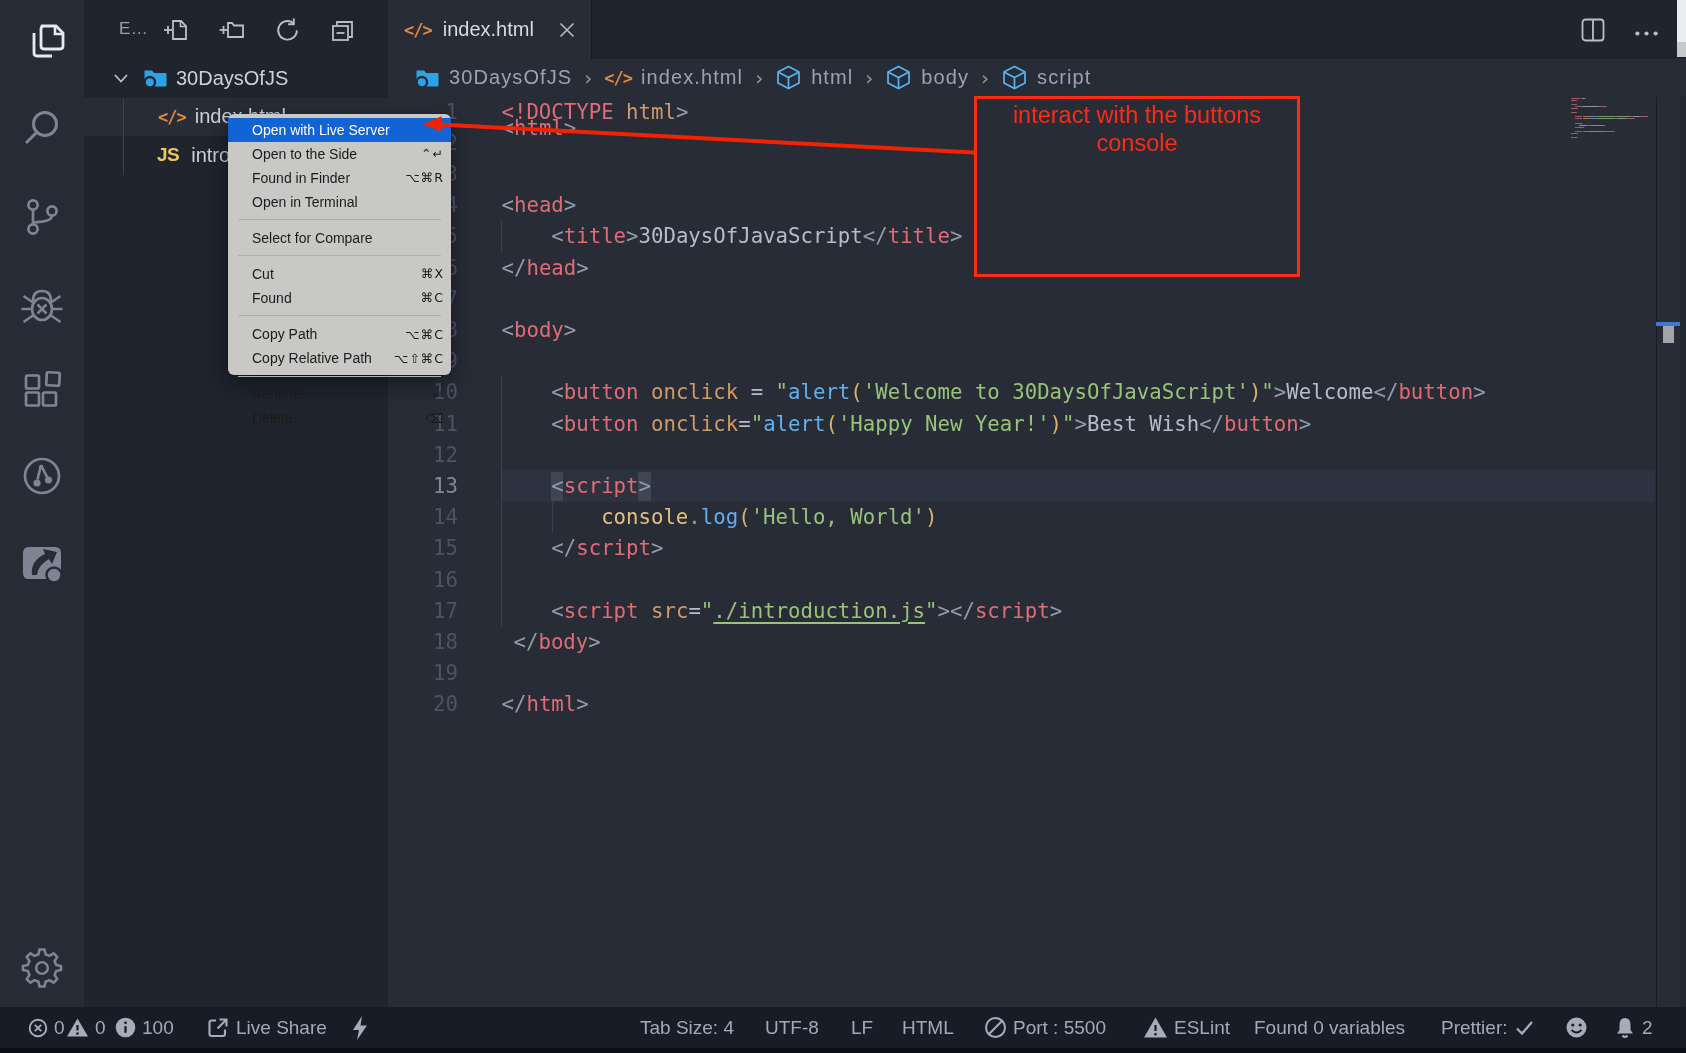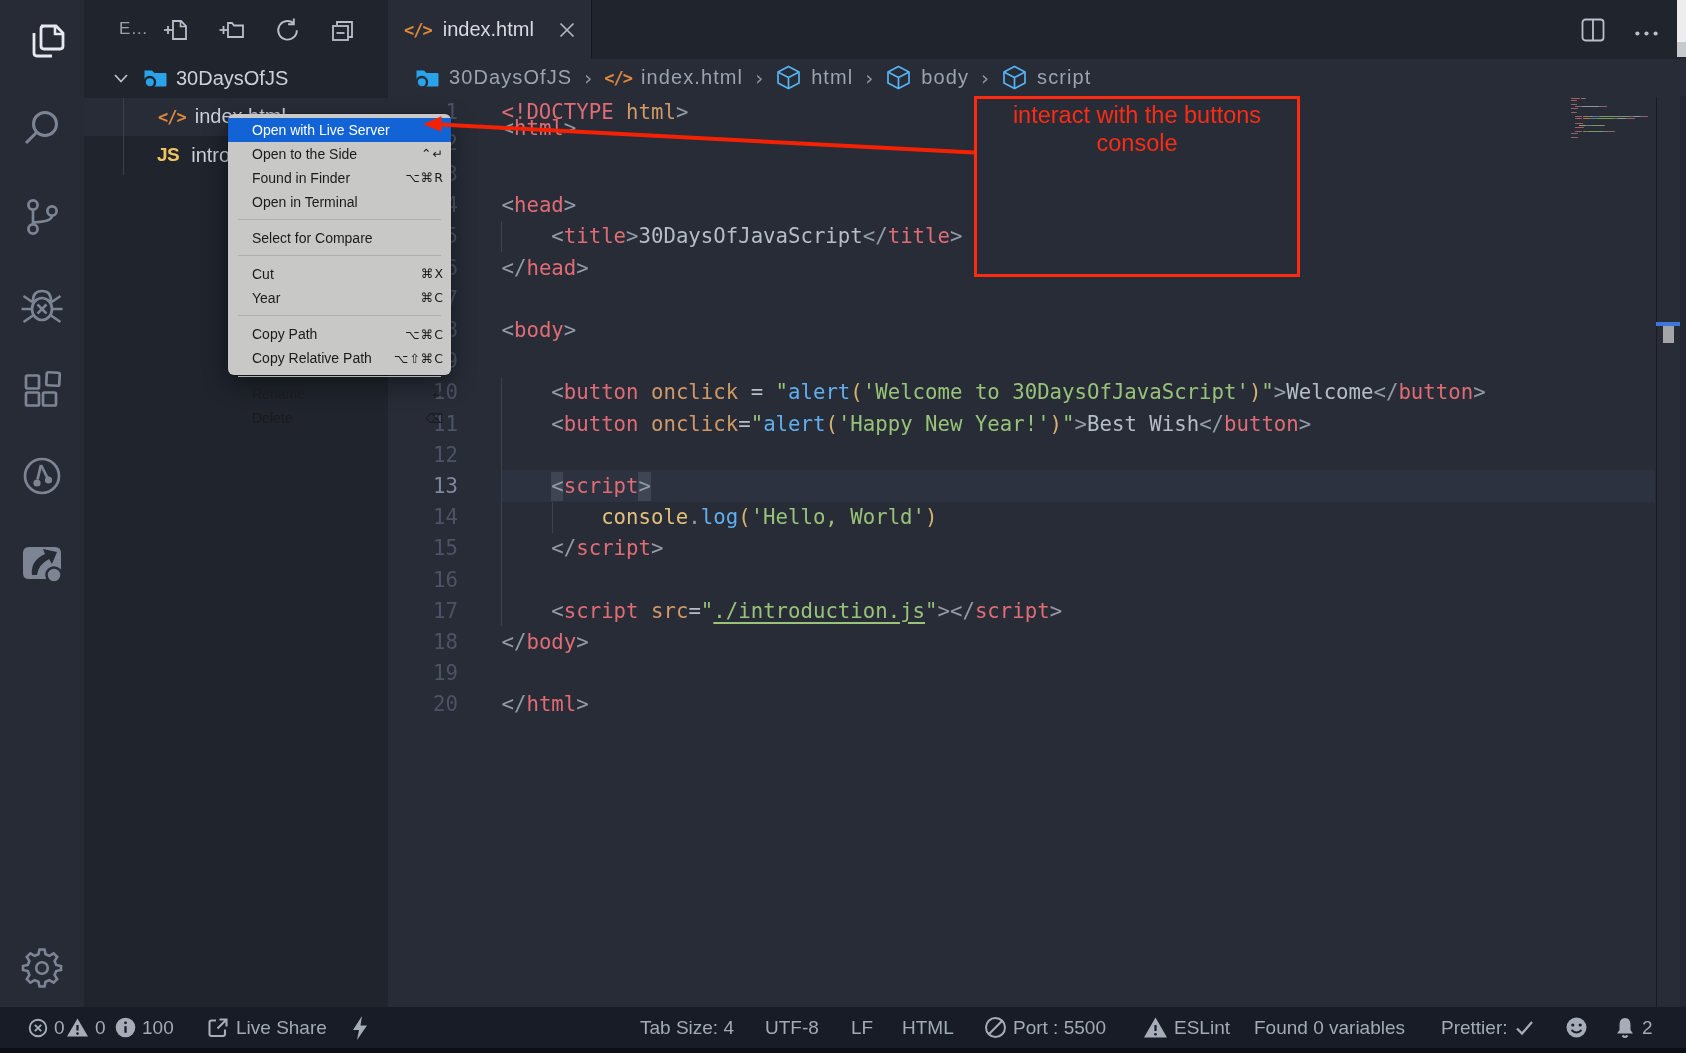--- a/index.html
+++ b/index.html
@@ -340,21 +340,21 @@
         <div class="codeline" style="top: 219px;"><span class="tk-p">&lt;</span><span class="tk-t">body</span><span class="tk-p">&gt;</span></div>
         <div class="codeline" style="top: 250.2px;"></div>
         <div class="codeline" style="top: 281.4px;"><span class="tk-x">    </span><span class="tk-p">&lt;</span><span class="tk-t">button</span><span class="tk-x"> </span><span class="tk-a">onclick</span><span class="tk-x"> = </span><span class="tk-s">"</span><span class="tk-f">alert</span><span class="tk-b">(</span><span class="tk-s">'Welcome to 30DaysOfJavaScript'</span><span class="tk-b">)</span><span class="tk-s">"</span><span class="tk-p">&gt;</span><span class="tk-x">Welcome</span><span class="tk-p">&lt;/</span><span class="tk-t">button</span><span class="tk-p">&gt;</span></div>
         <div class="codeline" style="top: 312.6px;"><span class="tk-x">    </span><span class="tk-p">&lt;</span><span class="tk-t">button</span><span class="tk-x"> </span><span class="tk-a">onclick</span><span class="tk-x">=</span><span class="tk-s">"</span><span class="tk-f">alert</span><span class="tk-b">(</span><span class="tk-s">'Happy New Year!'</span><span class="tk-b">)</span><span class="tk-s">"</span><span class="tk-p">&gt;</span><span class="tk-x">Best Wish</span><span class="tk-p">&lt;/</span><span class="tk-t">button</span><span class="tk-p">&gt;</span></div>
         <div class="codeline" style="top: 343.8px;"></div>
         <div class="codeline" style="top: 375px;"><span class="tk-x">    </span><span class="tk-p">&lt;</span><span class="tk-t">script</span><span class="tk-p">&gt;</span></div>
         <div class="codeline" style="top: 406.2px;"><span class="tk-x">        </span><span class="tk-o">console</span><span class="tk-p">.</span><span class="tk-f">log</span><span class="tk-b">(</span><span class="tk-s">'Hello, World'</span><span class="tk-b">)</span></div>
         <div class="codeline" style="top: 437.4px;"><span class="tk-x">    </span><span class="tk-p">&lt;/</span><span class="tk-t">script</span><span class="tk-p">&gt;</span></div>
         <div class="codeline" style="top: 468.6px;"></div>
         <div class="codeline" style="top: 499.8px;"><span class="tk-x">    </span><span class="tk-p">&lt;</span><span class="tk-t">script</span><span class="tk-x"> </span><span class="tk-a">src</span><span class="tk-x">=</span><span class="tk-s">"</span><span class="tk-u">./introduction.js</span><span class="tk-s">"</span><span class="tk-p">&gt;&lt;/</span><span class="tk-t">script</span><span class="tk-p">&gt;</span></div>
-        <div class="codeline" style="top: 531px;"><span class="tk-p">&lt;/</span><span class="tk-t">body</span><span class="tk-p">&gt;</span></div>
+        <div class="codeline" style="top: 531px; margin-left: 12px;"><span class="tk-p">&lt;/</span><span class="tk-t">body</span><span class="tk-p">&gt;</span></div>
         <div class="codeline" style="top: 562.2px;"></div>
         <div class="codeline" style="top: 593.4px;"><span class="tk-p">&lt;/</span><span class="tk-t">html</span><span class="tk-p">&gt;</span></div>
       </div>
     <div class="iguide" style="left:113px; top:124.8px; height:31.2px;"></div>
     <div class="iguide" style="left:113px; top:280.8px; height:249.6px;"></div>
     <div class="iguide" style="left:163.5px; top:405.6px; height:31.2px;"></div>
 
   </div>
 
   <div id="minimap" class="abs">
@@ -585,21 +585,21 @@
       <div class="msep"></div>
       <div class="mitem">
         <span class="ml">Select for Compare</span>
       </div>
       <div class="msep"></div>
       <div class="mitem">
         <span class="ml">Cut</span>
         <span class="ms">⌘X</span>
       </div>
       <div class="mitem">
-        <span class="ml">Year</span>
+        <span class="ml">Found</span>
         <span class="ms">⌘C</span>
       </div>
       <div class="msep"></div>
       <div class="mitem">
         <span class="ml">Copy Path</span>
         <span class="ms">⌥⌘C</span>
       </div>
       <div class="mitem">
         <span class="ml">Copy Relative Path</span>
         <span class="ms">⌥⇧⌘C</span>

